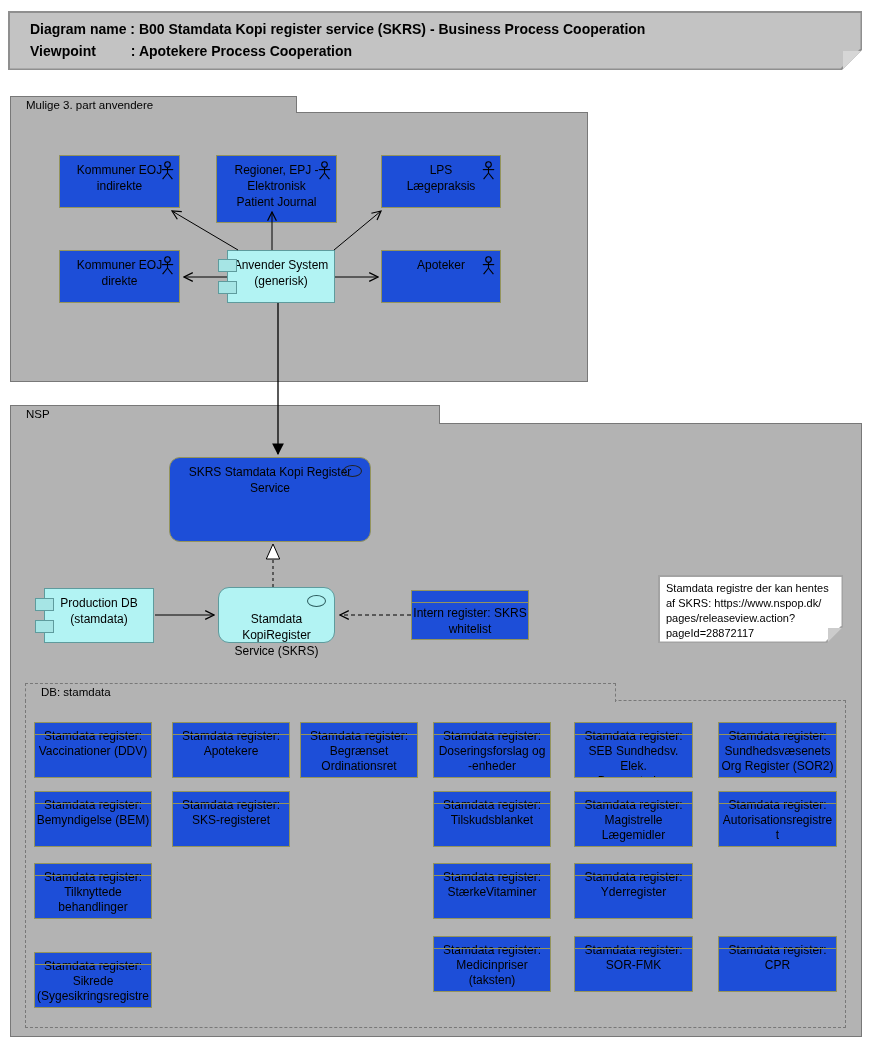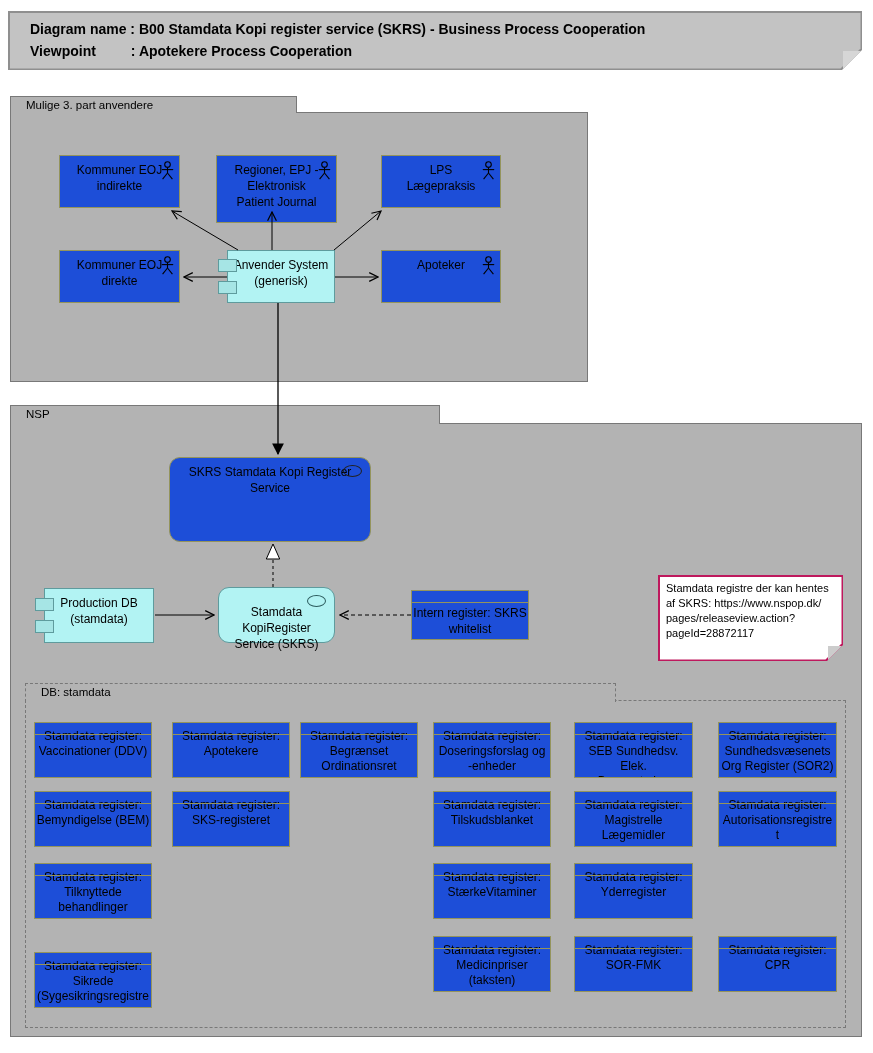--- a/index.html
+++ b/index.html
@@ -149,34 +149,34 @@
     <span class="ctab" style="top:31px;"></span>
   </div>
 
   <div class="node ybox round" style="left:169px;top:457px;width:202px;height:85px;">
     <span class="lbl">SKRS Stamdata Kopi Register
 Service</span>
     <span class="oval"></span>
   </div>
 
   <div class="node cbox round" style="left:218px;top:587px;width:117px;height:56px;">
-    <span class="lbl" style="padding-top:16px;">Stamdata
+    <span class="lbl" style="padding-top:23px;">Stamdata
 KopiRegister
 Service (SKRS)</span>
     <span class="oval" style="border-color:#2a5a5c;"></span>
   </div>
 
   <div class="node ybox reg" style="left:411px;top:590px;width:118px;height:50px;">
     <span class="strip"></span>
     <span class="lbl" style="padding-top:14px;line-height:16px;">Intern register: SKRS
 whitelist</span>
   </div>
 
   <div>
-    <div class="note-outer cut" style="left:658px;top:575px;width:185px;height:86px;background:#be185d;">
+    <div class="note-outer cut" style="left:658px;top:575px;width:185px;height:68px;background:#a3a3a3;">
       <div class="note-inner cut" style="background:#ffffff;"></div>
       <div class="fold"></div>
       <div class="note-text">Stamdata registre der kan hentes
 af SKRS: https://www.nspop.dk/
 pages/releaseview.action?
 pageId=28872117</div>
     </div>
   </div>
 
   <div class="node ybox reg" style="left:34px;top:722px;width:118px;height:56px;">

